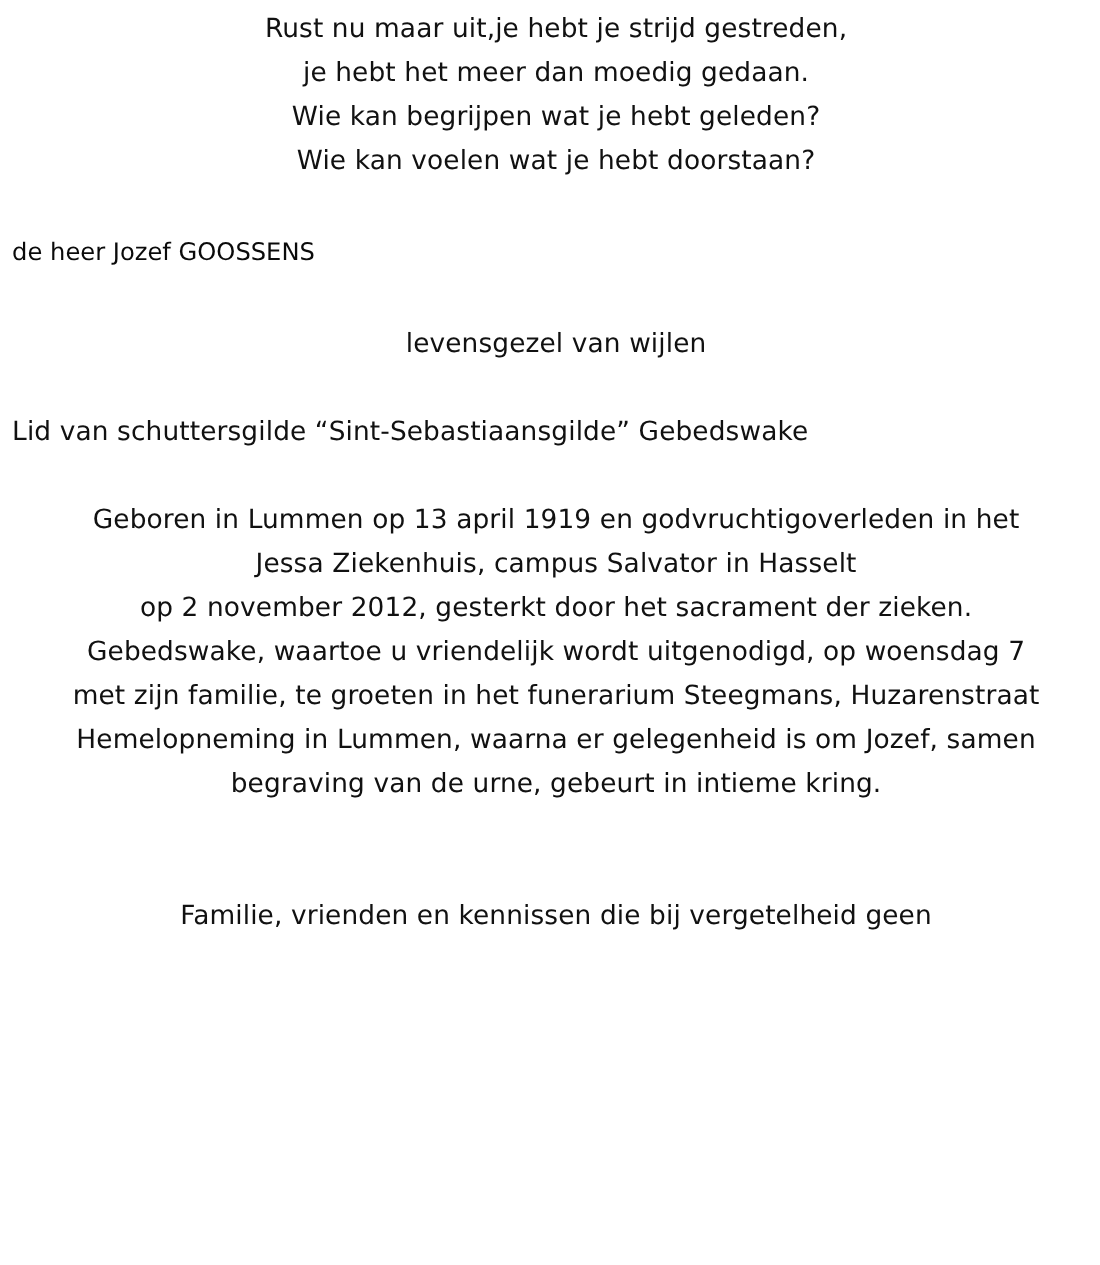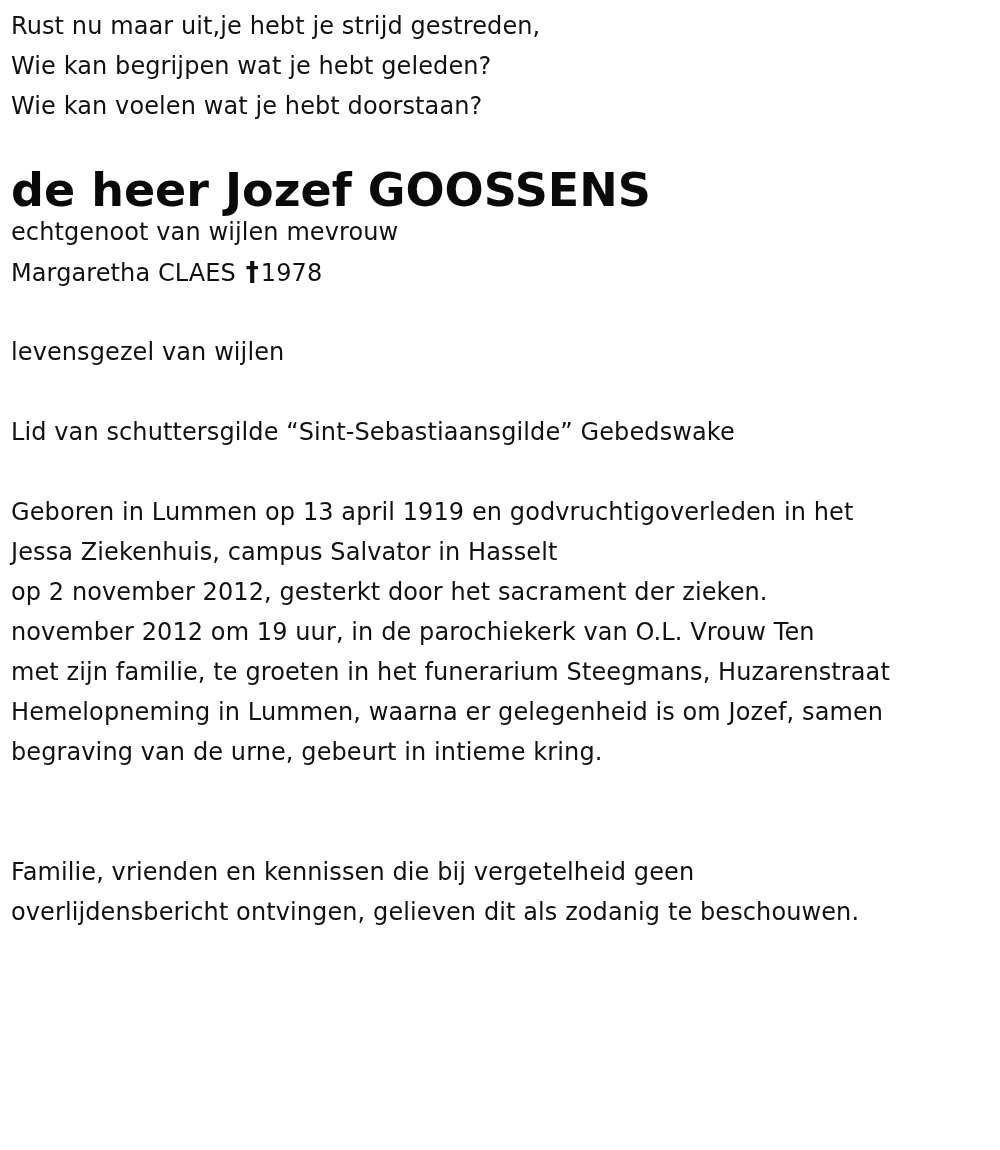--- a/index.html
+++ b/index.html
@@ -24,86 +24,80 @@
       line-height: 40px;
       height: 40px;
       white-space: nowrap;
       letter-spacing: 0.1px;
     }
     .blank {
       height: 40px;
     }
     .heading {
       font-family: "DejaVu Sans", sans-serif;
-      font-weight: bold;
-      font-size: 46px;
+      font-weight: normal;
+      font-size: 22px;
       line-height: 44px;
       height: 44px;
       margin-top: 2px;
       white-space: nowrap;
       color: #0a0a0a;
     }
     .cross {
       display: inline-block;
       font-weight: bold;
       font-size: 26px;
       margin: 0 2px 0 2px;
     }
     .block {
       margin: 0;
+      text-align: center;
     }
   </style>
 </head>
 <body>
 
 <div class="page">
 
   <div class="block">
     <div class="line">Rust nu maar uit,je hebt je strijd gestreden,</div>
+    <div class="line">je hebt het meer dan moedig gedaan.</div>
     <div class="line">Wie kan begrijpen wat je hebt geleden?</div>
     <div class="line">Wie kan voelen wat je hebt doorstaan?</div>
   </div>
 
   <div class="blank"></div>
 
   <div class="heading">de heer Jozef GOOSSENS</div>
 
-  <div class="block">
-    <div class="line">echtgenoot van wijlen mevrouw</div>
-    <div class="line">
-      <span>Margaretha CLAES</span>
-      <span class="cross">†</span><span>1978</span>
-    </div>
-  </div>
 
   <div class="blank"></div>
 
   <div class="block">
     <div class="line">levensgezel van wijlen</div>
   </div>
 
   <div class="blank"></div>
 
   <div class="line">Lid van schuttersgilde “Sint-Sebastiaansgilde” Gebedswake</div>
 
   <div class="blank"></div>
 
   <div class="block">
     <div class="line">Geboren in Lummen op 13 april 1919 en godvruchtigoverleden in het</div>
     <div class="line">Jessa Ziekenhuis, campus Salvator in Hasselt</div>
     <div class="line">op 2 november 2012, gesterkt door het sacrament der zieken.</div>
-    <div class="line">november 2012 om 19 uur, in de parochiekerk van O.L. Vrouw Ten</div>
+    <div class="line">Gebedswake, waartoe u vriendelijk wordt uitgenodigd, op woensdag 7</div>
     <div class="line">met zijn familie, te groeten in het funerarium Steegmans, Huzarenstraat</div>
     <div class="line">Hemelopneming in Lummen, waarna er gelegenheid is om Jozef, samen</div>
     <div class="line">begraving van de urne, gebeurt in intieme kring.</div>
   </div>
 
   <div class="blank"></div>
 
 
   <div class="blank"></div>
 
   <div class="block">
     <div class="line">Familie, vrienden en kennissen die bij vergetelheid geen</div>
-    <div class="line">overlijdensbericht ontvingen, gelieven dit als zodanig te beschouwen.</div>
   </div>
 
 </div>
 
 </body></html>

